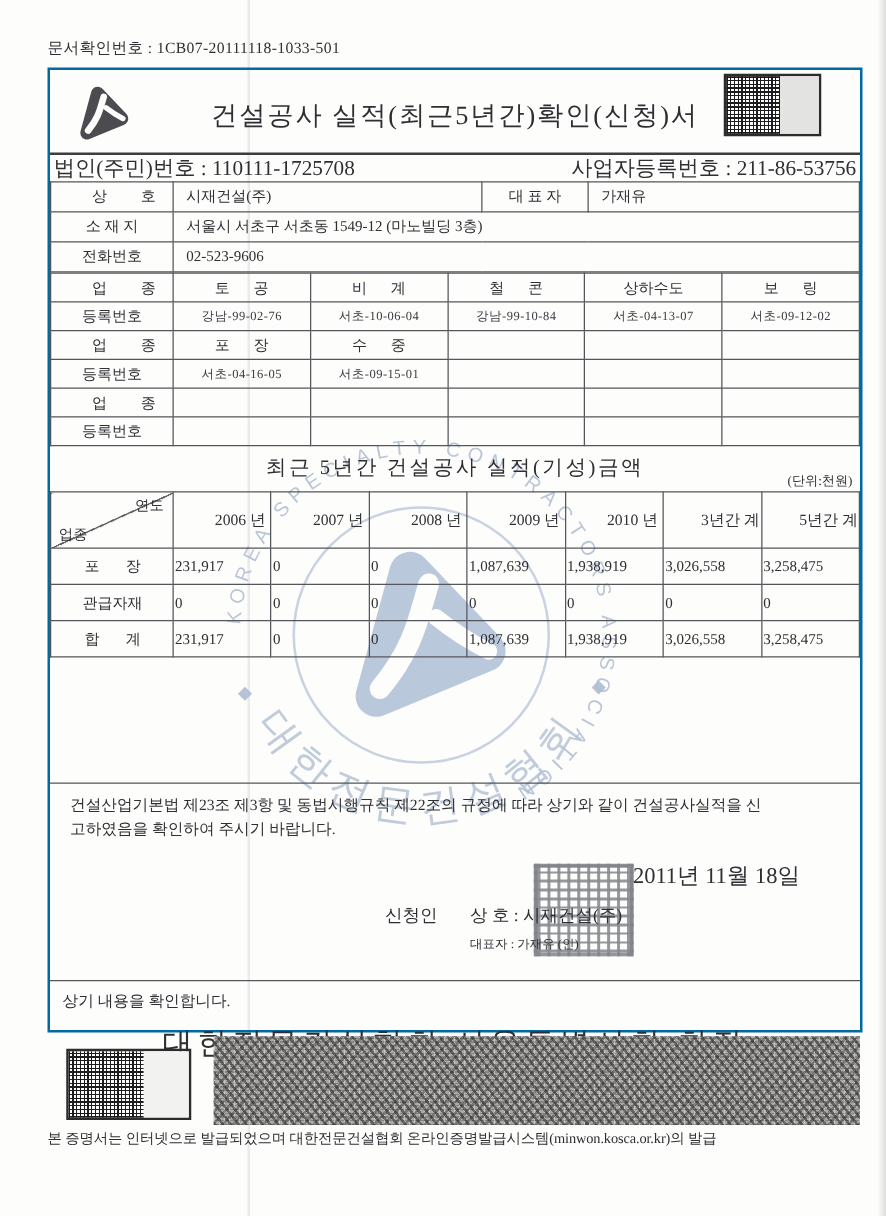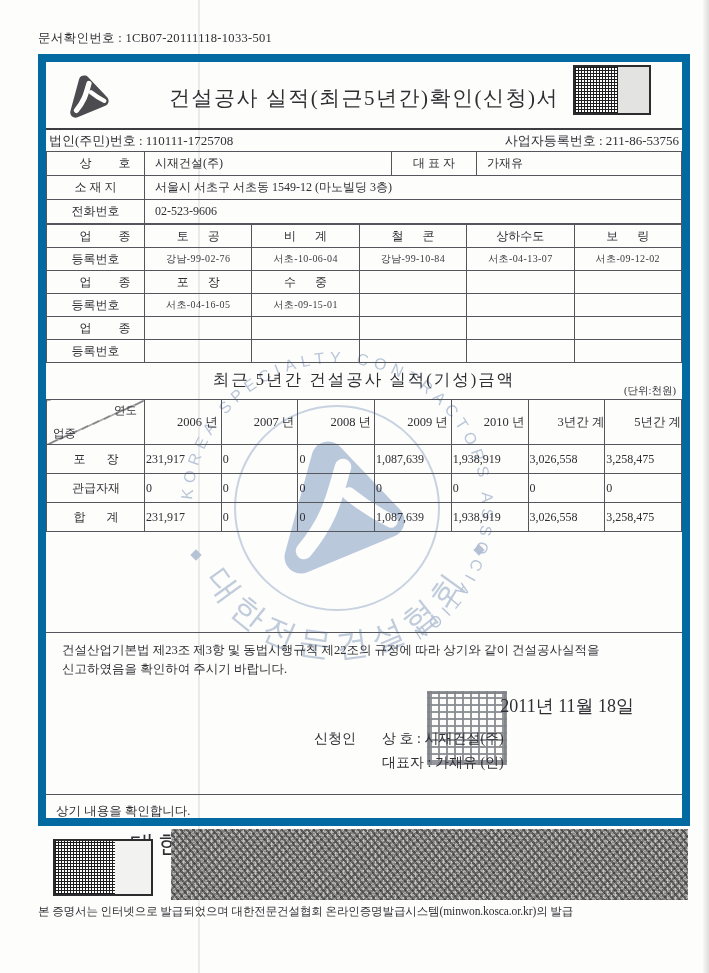--- a/index.html
+++ b/index.html
@@ -5,33 +5,33 @@
   html,body{margin:0;padding:0;background:#e9e9e7;}
   .page{position:relative;width:709px;height:973px;background:#fdfdfc;overflow:hidden;
         font-family:"Liberation Serif","DejaVu Serif",serif;color:#2e2e33;}
   
   .fold-line{position:absolute;left:198px;top:0;width:2px;height:100%;background:rgba(120,120,125,.14);}
   .edge-shadow{position:absolute;right:0;top:0;width:7px;height:100%;
         background:linear-gradient(to left,rgba(0,0,0,.13),rgba(0,0,0,0));}
   
   .doc-number{position:absolute;left:38px;top:30px;font-size:12.5px;letter-spacing:.3px;}
   
-  .form{position:absolute;left:38px;top:54px;width:652px;height:772px;border:8px solid #0369a1;
+  .form{position:absolute;left:38px;top:54px;width:652px;height:772px;border:2px solid #0369a1;
         box-sizing:border-box;z-index:2;}
   .title-row{position:relative;height:68px;border-bottom:2px solid #3c3d41;box-sizing:border-box;}
   .title-row .logo{position:absolute;left:18px;top:9px;}
   .main-title{text-align:center;padding-top:22px;font-size:21px;letter-spacing:1.5px;}
   .qr-box{position:absolute;right:31px;top:3px;width:78px;height:50px;border:2px solid #2c2c2e;
         box-sizing:border-box;display:flex;}
   .qr-ink{width:58%;height:100%;background-image:
         repeating-linear-gradient(0deg,#1d1d1f 0 1px,transparent 1px 3px),
         repeating-linear-gradient(90deg,#1d1d1f 0 1px,transparent 1px 3px);}
   .qr-blank{flex:1;background:#e3e3e1;}
   .regnum-row{display:flex;justify-content:space-between;align-items:center;height:21px;
-        font-size:13px;padding:0 3px;box-sizing:border-box;}
+        font-size:17px;padding:0 3px;box-sizing:border-box;}
   
   table{border-collapse:collapse;table-layout:fixed;width:100%;}
   td{border:1px solid #55565b;font-size:12px;overflow:hidden;white-space:nowrap;}
   .co-table td{height:21px;}
   .co-table .lbl, .lic-table .lbl{text-align:center;background:transparent;}
   .lbl-spread{word-spacing:24px;padding-left:20px;}
   .val{padding-left:10px;text-align:left;}
   .lic-table td{height:20px;text-align:center;}
   .lic-type{word-spacing:16px;}
   .lic-no{font-size:10px;letter-spacing:.4px;color:#3a3a40;}
@@ -45,21 +45,21 @@
   .diag{position:relative;padding:0!important;
         background:linear-gradient(to bottom right,transparent calc(50% - .6px),#55565b calc(50% - .6px),#55565b calc(50% + .6px),transparent calc(50% + .6px));}
   .diag .corner-year{position:absolute;top:3px;right:7px;font-size:11.5px;}
   .diag .corner-biz{position:absolute;bottom:3px;left:6px;font-size:11.5px;}
   
   .statement-sec{margin-top:100px;border-top:1px solid #55565b;padding:8px 70px 0 16px;
         font-size:12.5px;line-height:1.55;white-space:normal;}
   .date-line{text-align:right;padding-right:48px;font-size:18px;margin-top:14px;}
   .applicant-1{margin-top:12px;padding-left:268px;font-size:14px;}
   .applicant-1 .gap{display:inline-block;width:26px;}
-  .applicant-2{margin-top:6px;padding-left:336px;font-size:14px;}
+  .applicant-2{margin-top:6px;padding-left:336px;font-size:10px;}
   .confirm-sec{margin-top:22px;border-top:1px solid #55565b;padding:8px 0 0 10px;font-size:12.5px;}
   .issuer-line{margin-top:8px;text-align:center;font-size:24px;letter-spacing:4px;}
   .seal{position:absolute;left:427px;top:691px;width:80px;height:74px;border:3px solid rgba(108,111,118,.85);
         box-sizing:border-box;opacity:.85;background-image:
         repeating-linear-gradient(0deg,rgba(116,120,127,.9) 0 2px,transparent 2px 7px),
         repeating-linear-gradient(90deg,rgba(116,120,127,.9) 0 2px,transparent 2px 8px);}
   
   .watermark{position:absolute;left:137px;top:308px;z-index:1;}
   
   .bl-barcode{position:absolute;left:53px;top:839px;width:100px;height:57px;border:2px solid #2c2c2e;

